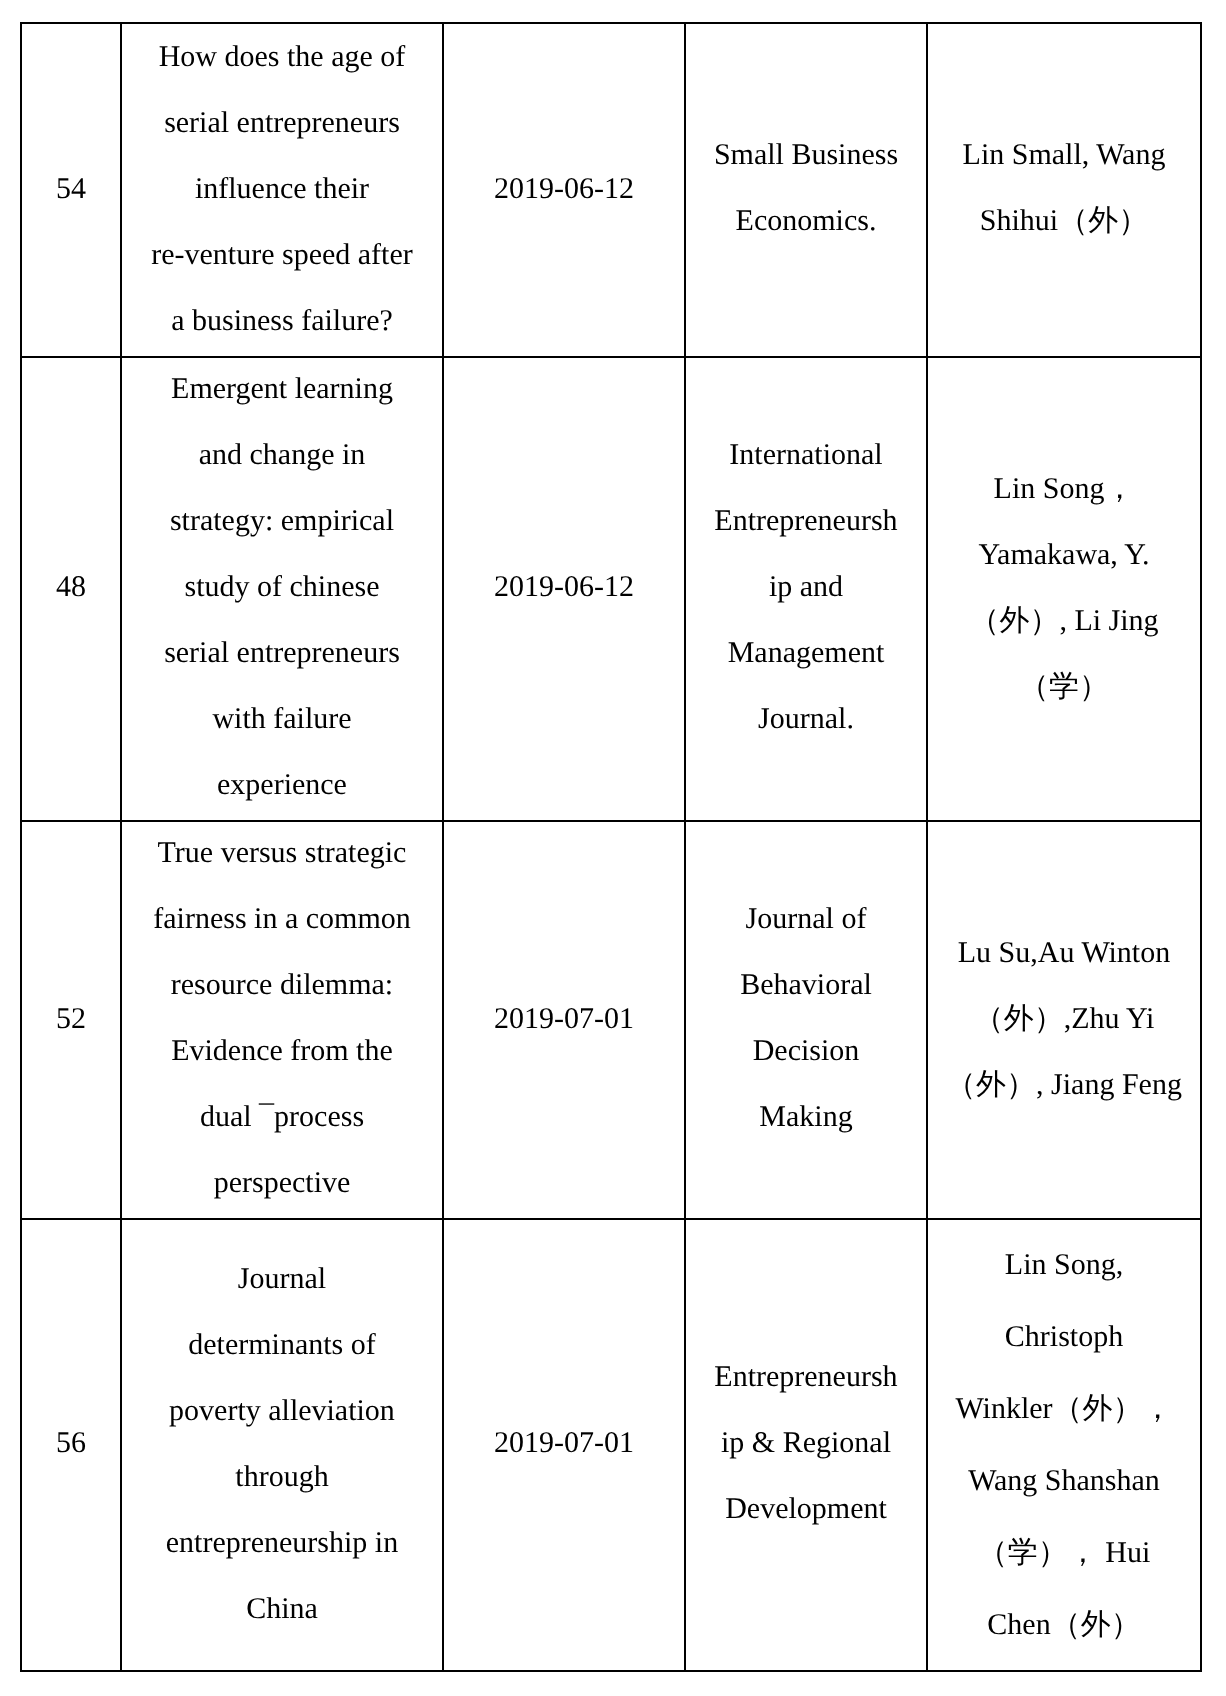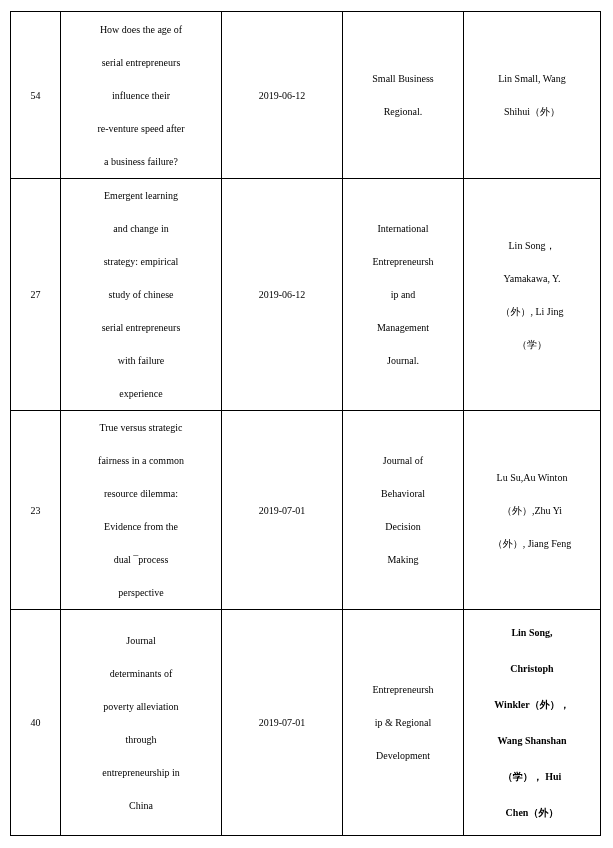--- a/index.html
+++ b/index.html
@@ -19,37 +19,37 @@
     top: 11px;
     border-collapse: collapse;
     table-layout: fixed;
     width: 590px;
   }
   table.doc-table td {
     border: 1px solid #000000;
     text-align: center;
     vertical-align: middle;
     font-family: "Liberation Serif", serif;
-    font-size: 10px;
+    font-size: 15px;
     line-height: 33px;
     color: #000000;
     white-space: pre-line;
     padding: 0 1px;
     overflow: hidden;
   }
   col.c-no      { width: 50px; }
   col.c-title   { width: 161px; }
   col.c-date    { width: 121px; }
   col.c-journal { width: 121px; }
   col.c-authors { width: 137px; }
   tr.r0 { height: 167px; }
   tr.r1 { height: 230px; }
   tr.r2 { height: 199px; }
   tr.r3 { height: 226px; }
-  tr.r3 td.authors { line-height: 36px; font-weight: bold; }
+  tr.r3 td.authors { line-height: 36px; }
 </style>
 </head>
 <body>
 
 <table class="doc-table">
   <colgroup>
     <col class="c-no">
     <col class="c-title">
     <col class="c-date">
     <col class="c-journal">
@@ -58,63 +58,63 @@
   <tbody>
     <tr class="r0">
       <td>54</td>
       <td>How does the age of
 serial entrepreneurs
 influence their
 re-venture speed after
 a business failure?</td>
       <td>2019-06-12</td>
       <td>Small Business
-Regional.</td>
+Economics.</td>
       <td class="authors">Lin Small, Wang
 Shihui（外）</td>
     </tr>
     <tr class="r1">
-      <td>27</td>
+      <td>48</td>
       <td>Emergent learning
 and change in
 strategy: empirical
 study of chinese
 serial entrepreneurs
 with failure
 experience</td>
       <td>2019-06-12</td>
       <td>International
 Entrepreneursh
 ip and
 Management
 Journal.</td>
       <td class="authors">Lin Song，
 Yamakawa, Y.
 （外）, Li Jing
 （学）</td>
     </tr>
     <tr class="r2">
-      <td>23</td>
+      <td>52</td>
       <td>True versus strategic
 fairness in a common
 resource dilemma:
 Evidence from the
 dual ¯process
 perspective</td>
       <td>2019-07-01</td>
       <td>Journal of
 Behavioral
 Decision
 Making</td>
       <td class="authors">Lu Su,Au Winton
 （外）,Zhu Yi
 （外）, Jiang Feng</td>
     </tr>
     <tr class="r3">
-      <td>40</td>
+      <td>56</td>
       <td>Journal
 determinants of
 poverty alleviation
 through
 entrepreneurship in
 China</td>
       <td>2019-07-01</td>
       <td>Entrepreneursh
 ip &amp; Regional
 Development</td>

